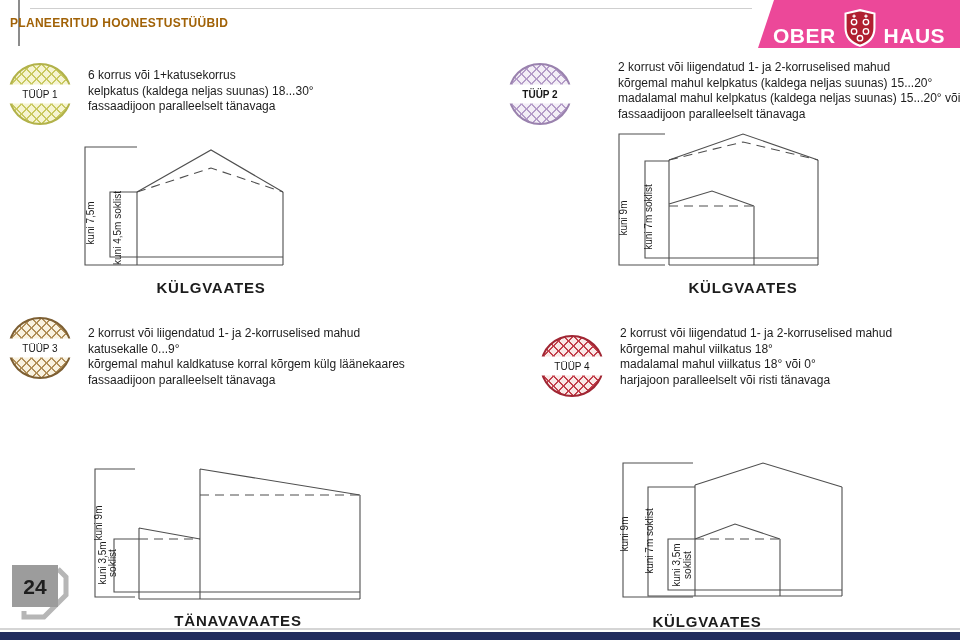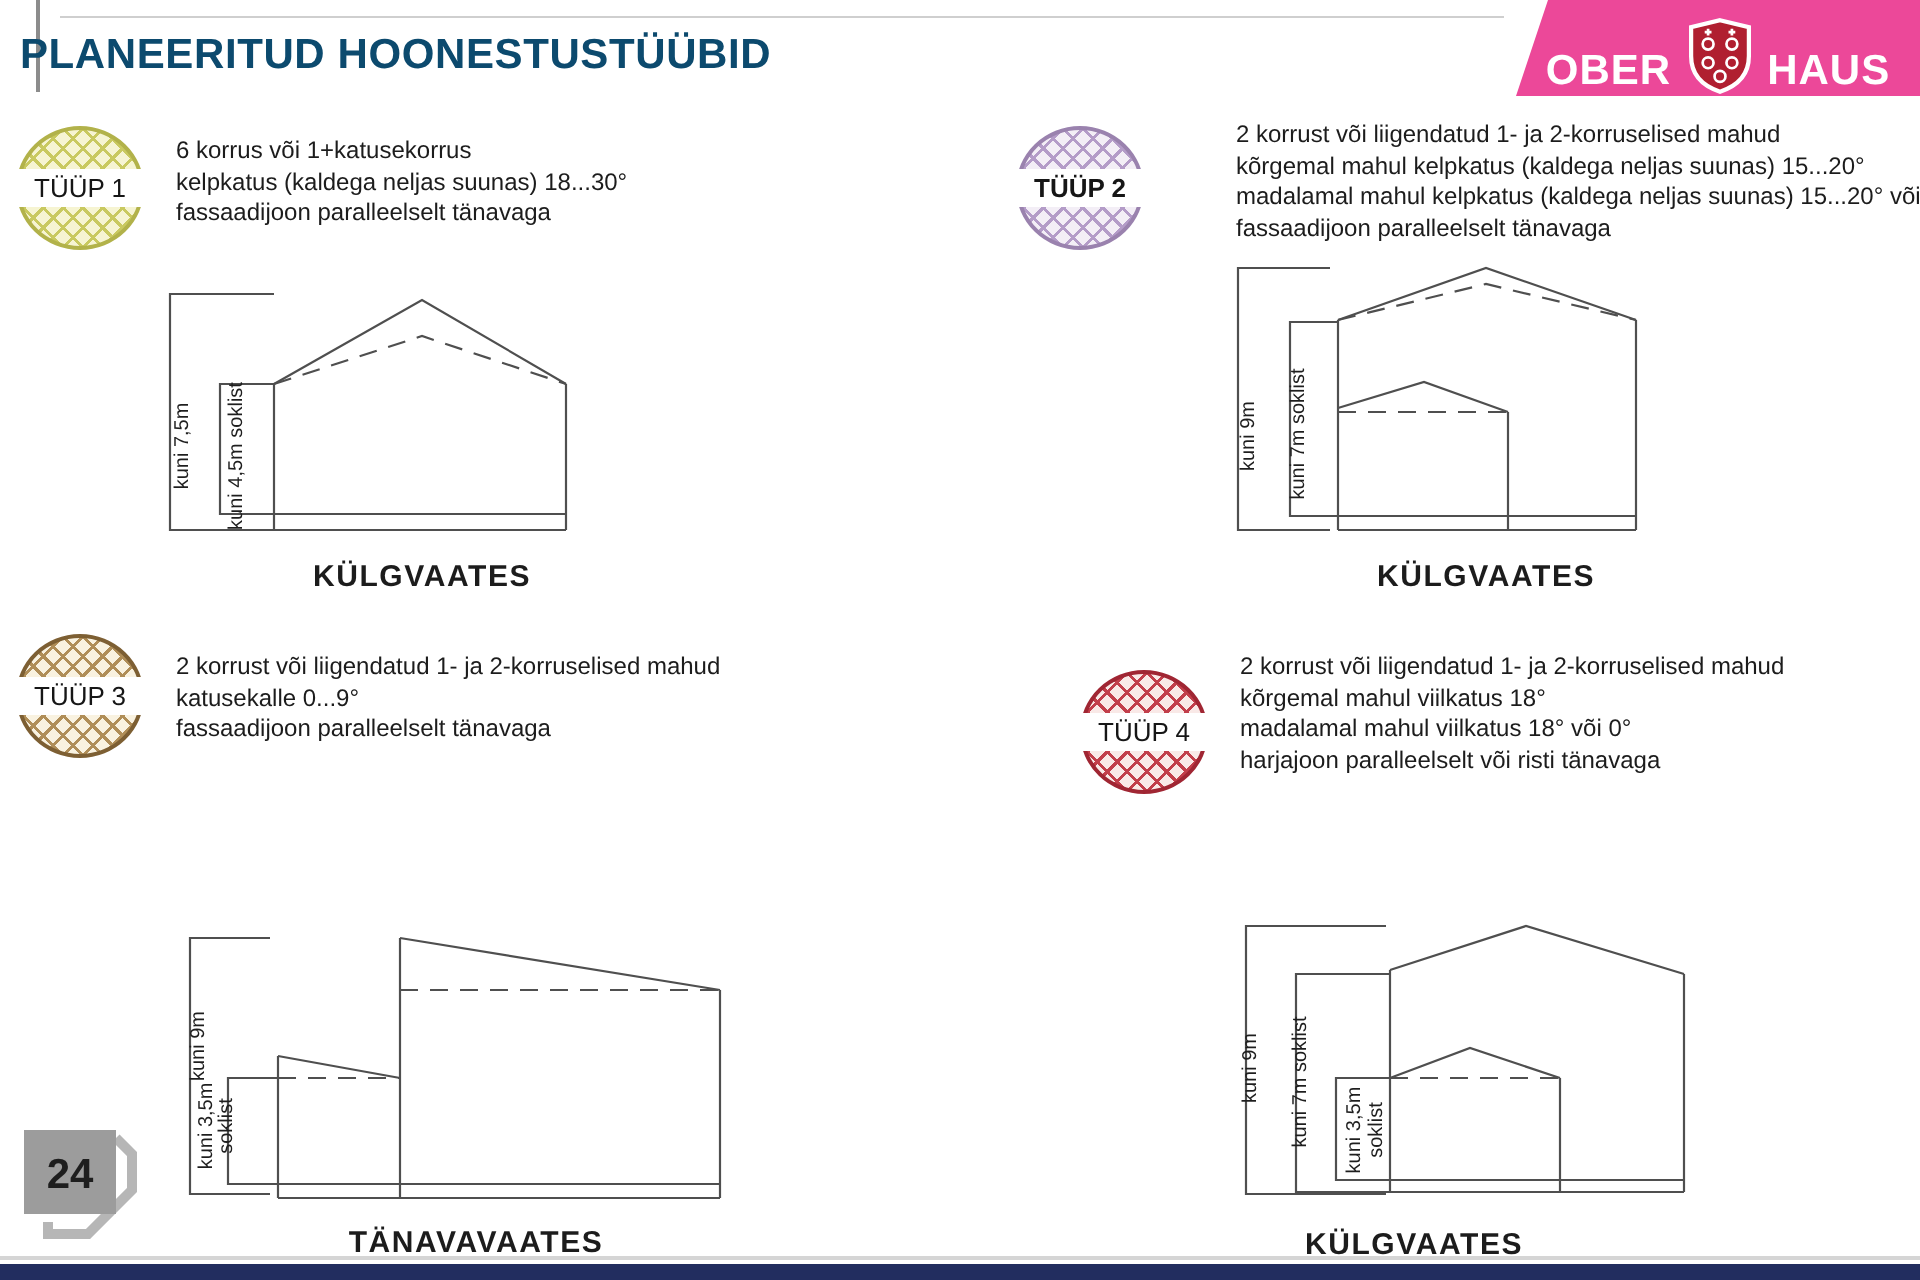--- a/index.html
+++ b/index.html
@@ -6,31 +6,31 @@
   html,body { width:960px; height:640px; }
   body {
     position:relative; overflow:hidden; background:#ffffff;
     font-family:"Liberation Sans", sans-serif; color:#1a1a1a;
   }
   .abs { position:absolute; }
 
   
   .tpl-vline { position:absolute; left:18px; top:0; width:2px; height:46px; background:#8c8c8c; }
   .tpl-hline { position:absolute; left:30px; top:8px; width:722px; height:1px; background:#cfcfcf; }
-  .page-title { position:absolute; left:10px; top:16px; font-size:21px; font-weight:600; letter-spacing:.3px; color:#0c4a6e; }
+  .page-title { position:absolute; left:10px; top:16px; font-size:12px; font-weight:600; letter-spacing:.3px; color:#a16207; }
 
   .logo { position:absolute; right:0; top:0; width:202px; height:48px; background:#ec4899;
           display:flex; align-items:flex-end; justify-content:center; gap:7px;
           clip-path:polygon(16px 0, 100% 0, 100% 100%, 0 100%); }
   .logo-word { color:#ffffff; font-weight:700; font-size:21px; letter-spacing:.5px; }
 
   
   .badge { position:absolute; width:64px; height:62px; border-radius:50%; }
   .badge-band { position:absolute; left:-4px; right:-4px; top:50%; transform:translateY(-50%);
-                height:19px; background:#ffffff; font-size:13px; line-height:19px;
+                height:19px; background:#ffffff; font-size:10px; line-height:19px;
                 text-align:center; color:#161616; white-space:nowrap; }
   .badge-t1 { background-color:#f6f4d2; border:2px solid #b2b24a;
     background-image:repeating-linear-gradient(45deg,#c9c960 0 1.5px,transparent 1.5px 7px),
                      repeating-linear-gradient(135deg,#c9c960 0 1.5px,transparent 1.5px 7px); }
   .badge-t2 { background-color:#f3eef6; border:2px solid #9a82ae;
     background-image:repeating-linear-gradient(45deg,#b49cc8 0 1.5px,transparent 1.5px 7px),
                      repeating-linear-gradient(135deg,#b49cc8 0 1.5px,transparent 1.5px 7px); }
   .badge-t3 { background-color:#f9f2e0; border:2px solid #7d5f33;
     background-image:repeating-linear-gradient(45deg,#b08e58 0 1.5px,transparent 1.5px 7px),
                      repeating-linear-gradient(135deg,#b08e58 0 1.5px,transparent 1.5px 7px); }
@@ -125,20 +125,21 @@
   <text class="dim-label" transform="rotate(-90 47 87)" x="47" y="87" text-anchor="middle">kuni 7m soklist</text>
   <text class="caption" x="138" y="163" text-anchor="middle">KÜLGVAATES</text>
 </svg>
 
 <div class="badge badge-t3" style="left:8px;top:317px;">
   <div class="badge-band">TÜÜP 3</div>
 </div>
 <div class="desc" style="left:88px;top:326px;">
   <div>2 korrust või liigendatud 1- ja 2-korruselised mahud</div>
   <div>katusekalle 0...9°</div>
+  <div>kõrgemal mahul kaldkatuse korral kõrgem külg läänekaares</div>
   <div>fassaadijoon paralleelselt tänavaga</div>
 </div>
 <svg class="abs" style="left:88px;top:455px;" width="312" height="185" viewBox="0 0 312 185">
   <polyline class="ln" points="47,14 7,14 7,142 47,142"></polyline>
   <polyline class="ln" points="51,84 26,84 26,137 51,137"></polyline>
   <g>
     <path class="ln" d="M51,73 V144 M51,73 L112,84"></path>
     <path class="ln dash" d="M51,84 H112"></path>
   </g>
   <g>

